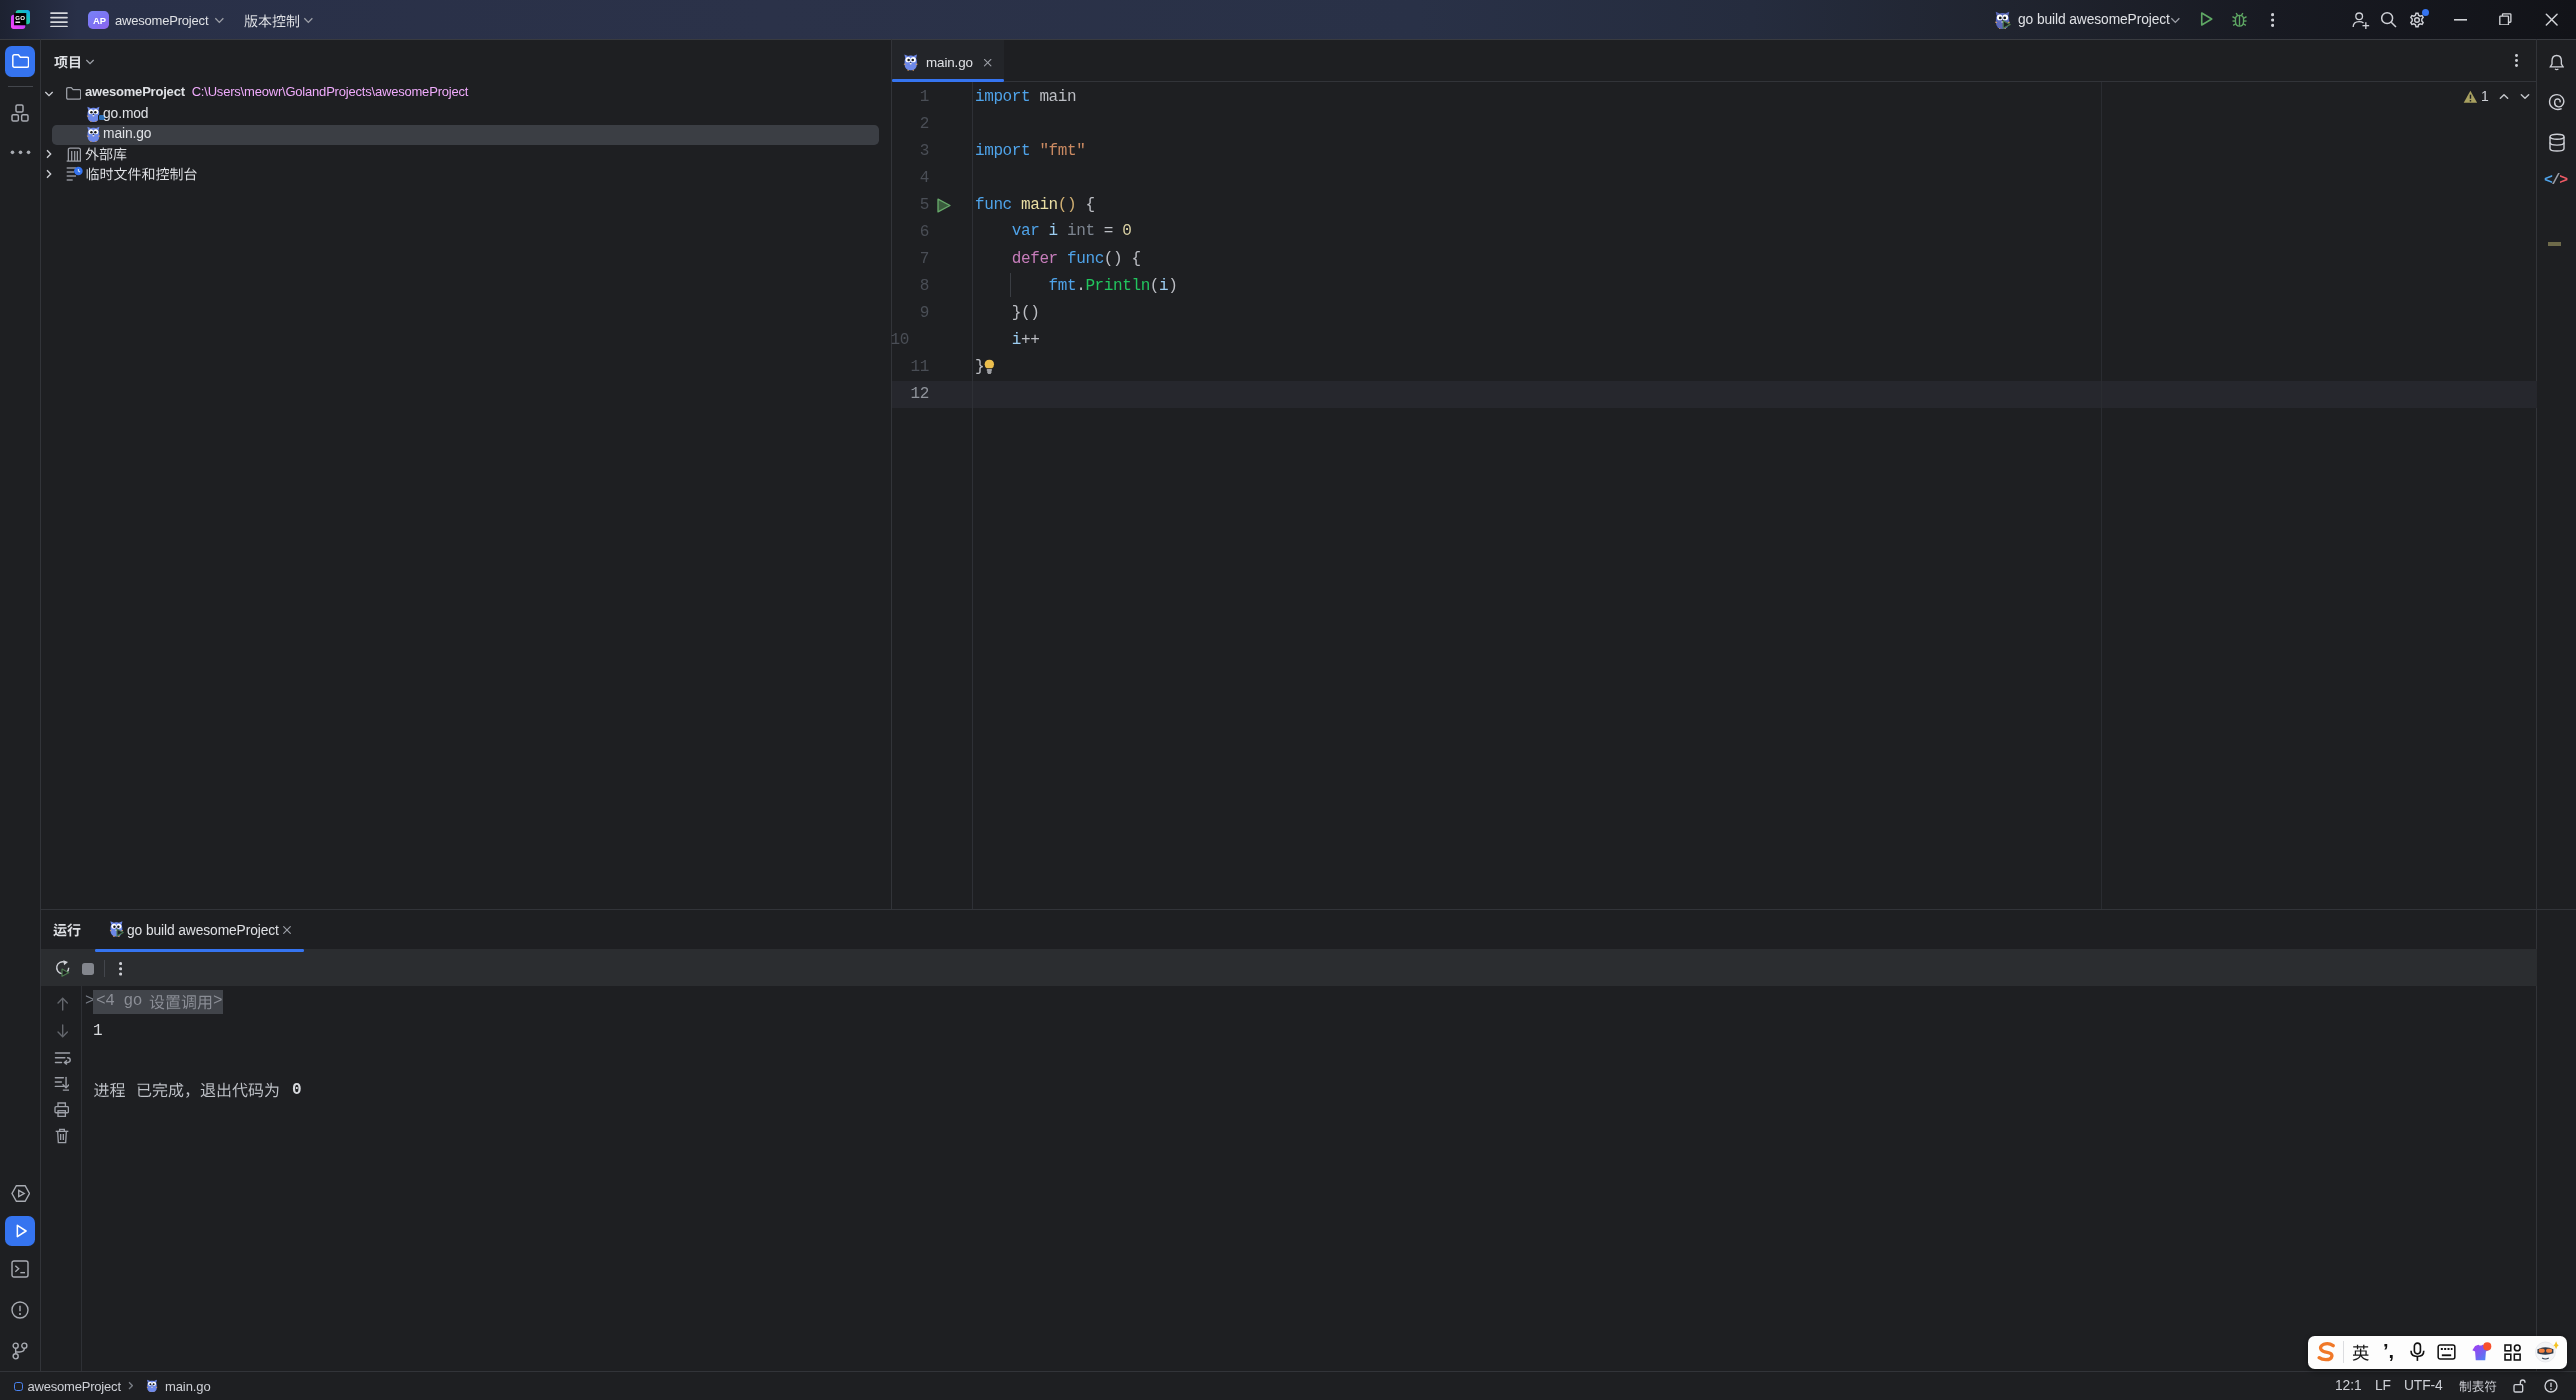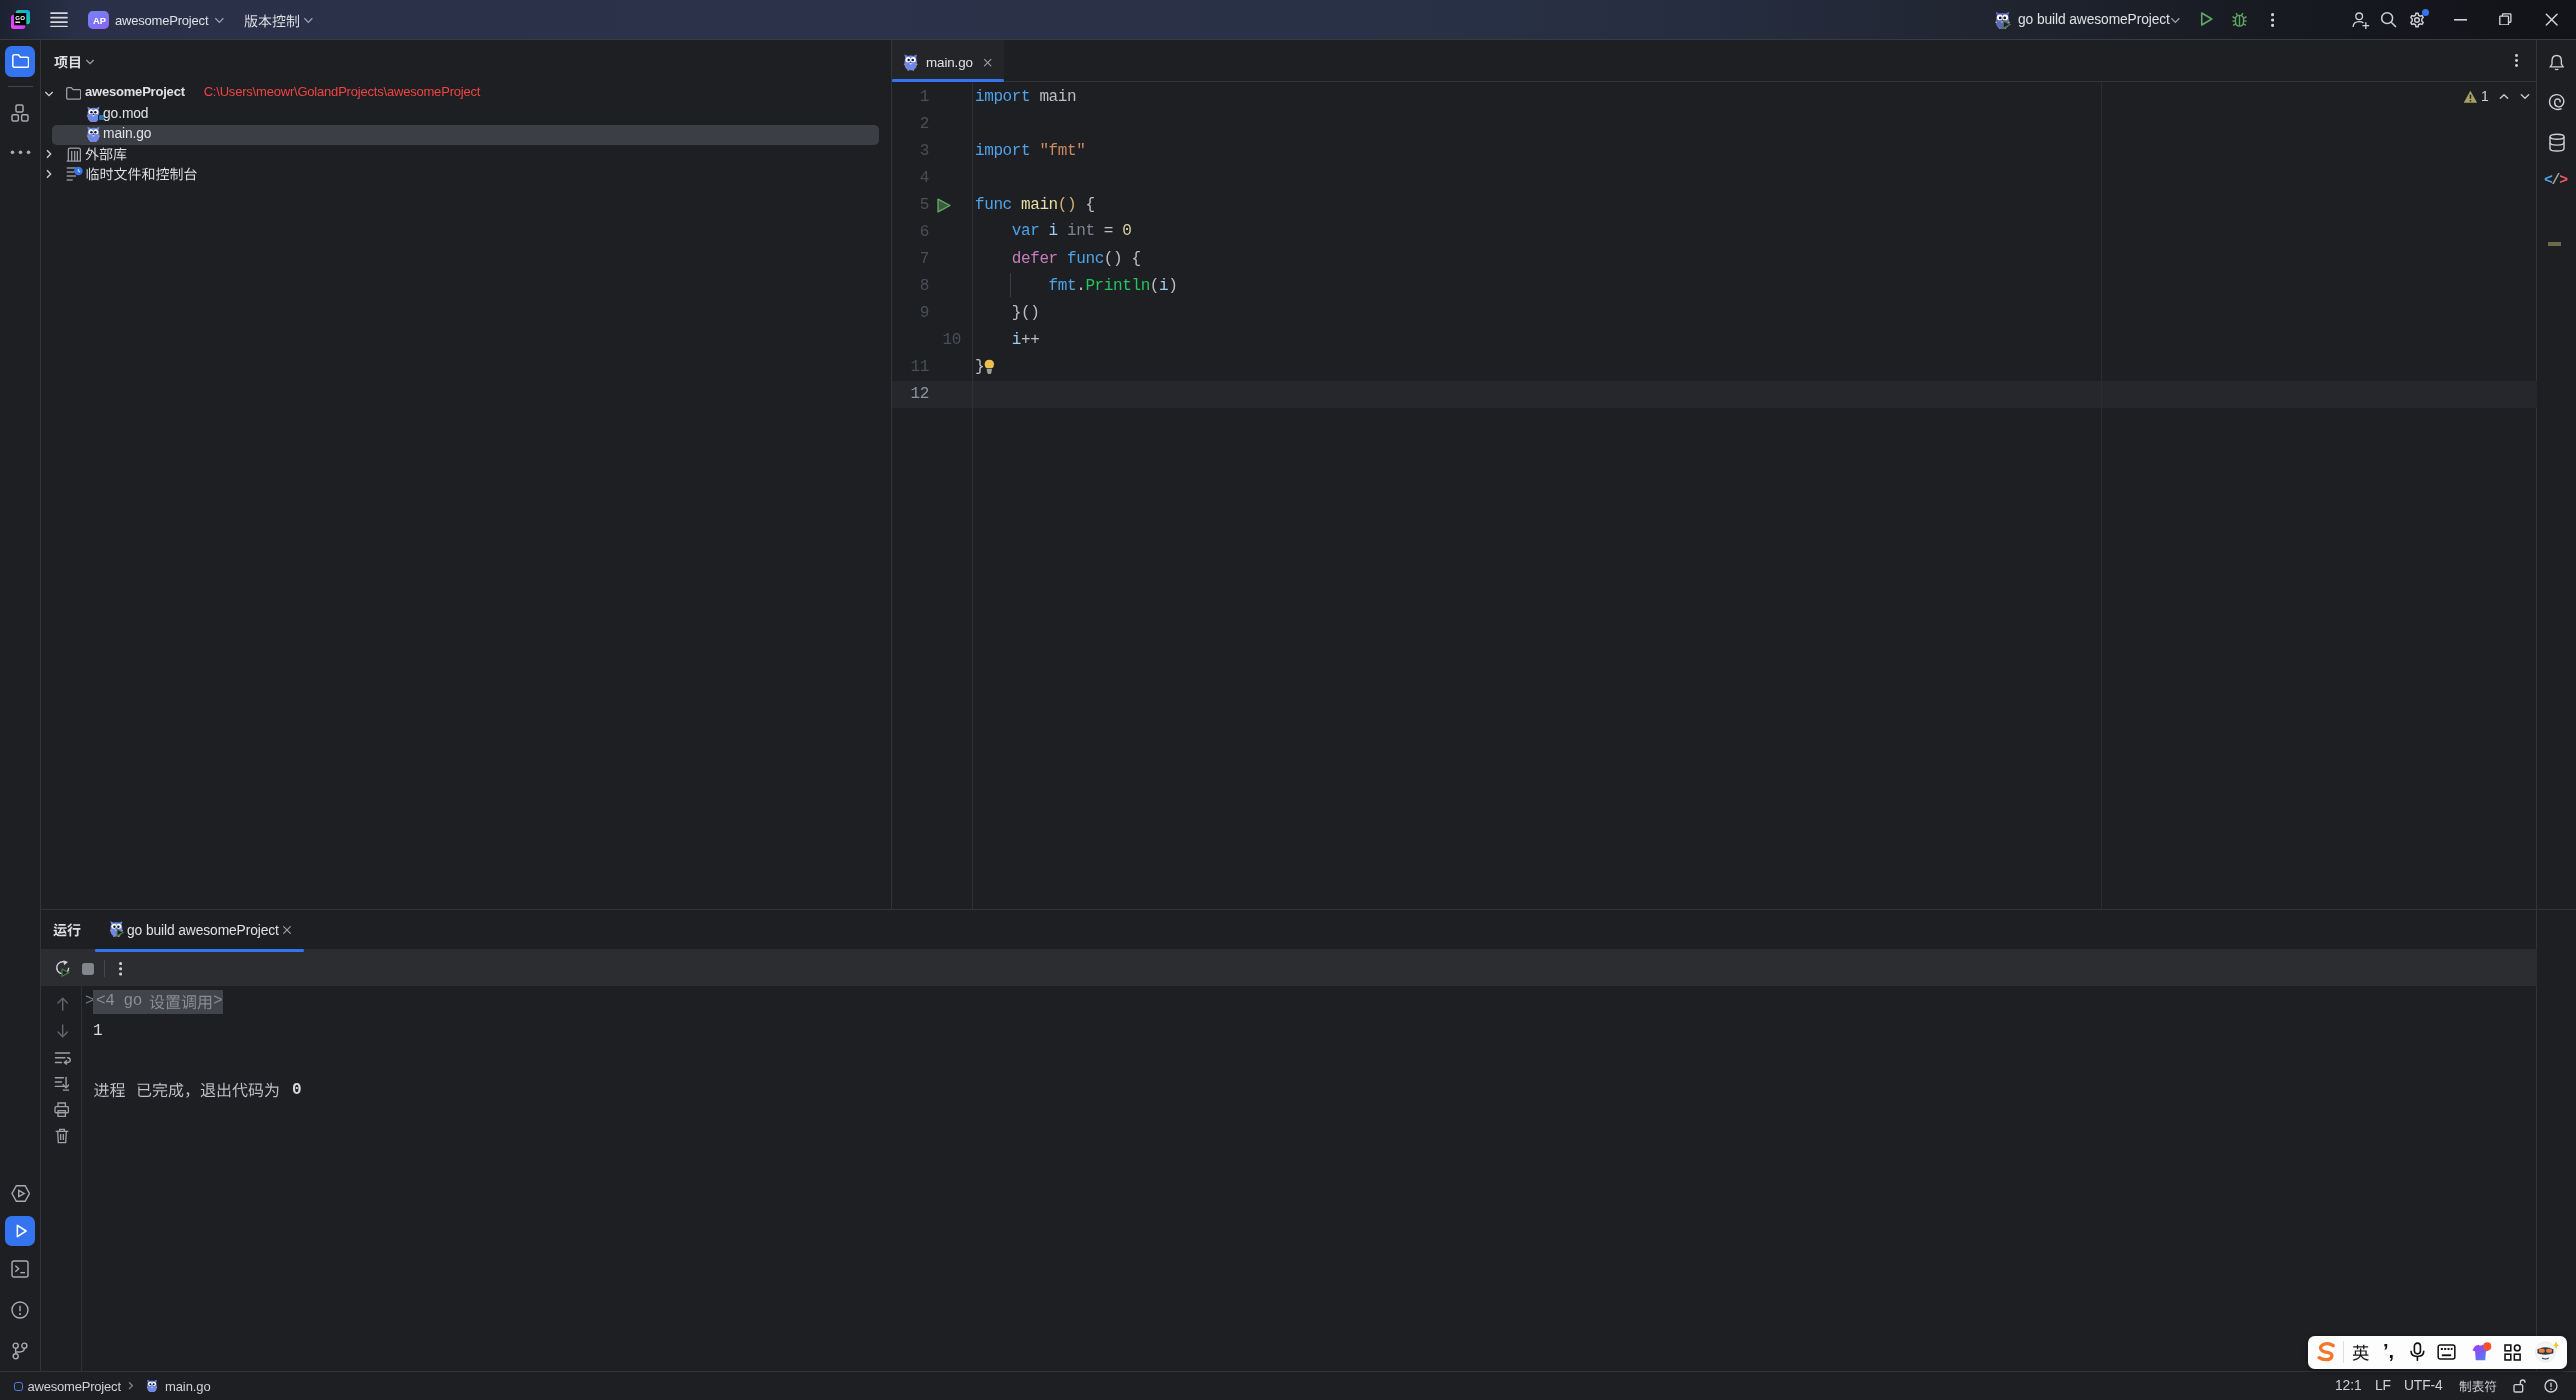--- a/index.html
+++ b/index.html
@@ -178,21 +178,21 @@
 <svg style="position:absolute;left:85px;top:59px" width="10" height="6" viewBox="0 0 15 9" fill="none" stroke="#9da0a8" stroke-width="2">
     <polyline points="2,1.5 7.5,7 13,1.5"></polyline>
   </svg>
 <div style="position:absolute;left:52px;top:125px;width:827px;height:19.5px;border-radius:4.7px;background:#3b3e44;"></div>
 <svg style="position:absolute;left:44px;top:91px" width="10" height="6" viewBox="0 0 15 9" fill="none" stroke="#ced0d6" stroke-width="2">
     <polyline points="2,1.5 7.5,7 13,1.5"></polyline>
   </svg>
 <svg style="position:absolute;left:66px;top:87px" width="15.4" height="12.7" viewBox="0 0 23 19" fill="none" stroke="#9da0a8" stroke-width="1.9" stroke-linejoin="round">
 <path d="M1 3 Q1 1 3 1 L8 1 L10.5 4 L20 4 Q22 4 22 6 L22 16 Q22 18 20 18 L3 18 Q1 18 1 16 Z"></path>
   </svg>
-<div style="position:absolute;left:85px;top:84px;font:700 13px 'Liberation Sans';color:#dfe1e5;white-space:pre;letter-spacing:-0.2px;">awesomeProject<span style="font-weight:400;color:#ef4444;padding-left:12px;">  C:\Users\meowr\GolandProjects\awesomeProject</span></div>
+<div style="position:absolute;left:85px;top:84px;font:700 13px 'Liberation Sans';color:#dfe1e5;white-space:pre;letter-spacing:-0.2px;">awesomeProject<span style="font-weight:400;color:#f0abfc;">  C:\Users\meowr\GolandProjects\awesomeProject</span></div>
 <svg style="position:absolute;left:86px;top:106px" width="14.8" height="16" viewBox="0 0 24 26">
 <path d="M3.5 7 L2.2 1.2 L8 3.5 Z" fill="#6d88e8"></path>
     <path d="M20.5 7 L21.8 1.2 L16 3.5 Z" fill="#6d88e8"></path>
 <rect x="2.5" y="3" width="19" height="23" rx="8.5" fill="#6d88e8"></rect>
 <circle cx="8" cy="9.3" r="4.1" fill="#fff"></circle>
     <circle cx="16" cy="9.3" r="4.1" fill="#fff"></circle>
 <circle cx="8.8" cy="10" r="2" fill="#16181c"></circle>
     <circle cx="15.2" cy="10" r="2" fill="#16181c"></circle>
 <path d="M10.8 13 L13.2 13 L12 15 Z" fill="#2a2724"></path>
     <ellipse cx="12" cy="15.8" rx="1.7" ry="1.1" fill="#efe9df"></ellipse>
@@ -312,21 +312,21 @@
 <div style="position:absolute;left:1010px;top:273px;width:0.7px;height:23.5px;background:#3a3d43;"></div>
 <div style="position:absolute;left:872px;top:88px;width:57px;text-align:right;font:400 16px 'Liberation Mono';letter-spacing:-0.4px;color:#4a4e56;">1</div>
 <div style="position:absolute;left:872px;top:115px;width:57px;text-align:right;font:400 16px 'Liberation Mono';letter-spacing:-0.4px;color:#4a4e56;">2</div>
 <div style="position:absolute;left:872px;top:142px;width:57px;text-align:right;font:400 16px 'Liberation Mono';letter-spacing:-0.4px;color:#4a4e56;">3</div>
 <div style="position:absolute;left:872px;top:169px;width:57px;text-align:right;font:400 16px 'Liberation Mono';letter-spacing:-0.4px;color:#4a4e56;">4</div>
 <div style="position:absolute;left:872px;top:196px;width:57px;text-align:right;font:400 16px 'Liberation Mono';letter-spacing:-0.4px;color:#4a4e56;">5</div>
 <div style="position:absolute;left:872px;top:223px;width:57px;text-align:right;font:400 16px 'Liberation Mono';letter-spacing:-0.4px;color:#4a4e56;">6</div>
 <div style="position:absolute;left:872px;top:250px;width:57px;text-align:right;font:400 16px 'Liberation Mono';letter-spacing:-0.4px;color:#4a4e56;">7</div>
 <div style="position:absolute;left:872px;top:277px;width:57px;text-align:right;font:400 16px 'Liberation Mono';letter-spacing:-0.4px;color:#4a4e56;">8</div>
 <div style="position:absolute;left:872px;top:304px;width:57px;text-align:right;font:400 16px 'Liberation Mono';letter-spacing:-0.4px;color:#4a4e56;">9</div>
-<div style="position:absolute;left:904px;top:331px;width:57px;text-align:right;font:400 16px 'Liberation Mono';letter-spacing:-0.4px;color:#4a4e56;">10</div>
+<div style="position:absolute;left:852px;top:331px;width:57px;text-align:right;font:400 16px 'Liberation Mono';letter-spacing:-0.4px;color:#4a4e56;">10</div>
 <div style="position:absolute;left:872px;top:358px;width:57px;text-align:right;font:400 16px 'Liberation Mono';letter-spacing:-0.4px;color:#4a4e56;">11</div>
 <div style="position:absolute;left:872px;top:385px;width:57px;text-align:right;font:400 16px 'Liberation Mono';letter-spacing:-0.4px;color:#8f939b;">12</div>
 <svg style="position:absolute;left:936px;top:197px" width="16" height="17" viewBox="0 0 24 25" fill="#3a5c3d" stroke="#68a96b" stroke-width="2" stroke-linejoin="round">
     <path d="M3 3 L21 12.5 L3 22 Z"></path>
   </svg>
 <div style="position:absolute;left:975px;top:88px;font:400 16px 'Liberation Mono';letter-spacing:-0.4px;white-space:pre;"><span style="color:#4fa3e9">import</span><span style="color:#bcbec4"> main</span></div>
 <div style="position:absolute;left:975px;top:142px;font:400 16px 'Liberation Mono';letter-spacing:-0.4px;white-space:pre;"><span style="color:#4fa3e9">import</span><span style="color:#cb8a62"> "fmt"</span></div>
 <div style="position:absolute;left:975px;top:196px;font:400 16px 'Liberation Mono';letter-spacing:-0.4px;white-space:pre;"><span style="color:#4fa3e9">func</span><span style="color:#eadfa4"> main</span><span style="color:#d0af72">()</span><span style="color:#bcbec4"> {</span></div>
 <div style="position:absolute;left:975px;top:222px;font:400 16px 'Liberation Mono';letter-spacing:-0.4px;white-space:pre;"><span style="color:#4fa3e9">    var</span><span style="color:#9ccdf1"> i</span><span style="color:#7d8590"> int</span><span style="color:#bcbec4"> = </span><span style="color:#d8cfa3">0</span></div>
 <div style="position:absolute;left:975px;top:250px;font:400 16px 'Liberation Mono';letter-spacing:-0.4px;white-space:pre;"><span style="color:#c77dbb">    defer</span><span style="color:#4fa3e9"> func</span><span style="color:#bcbec4">() {</span></div>

